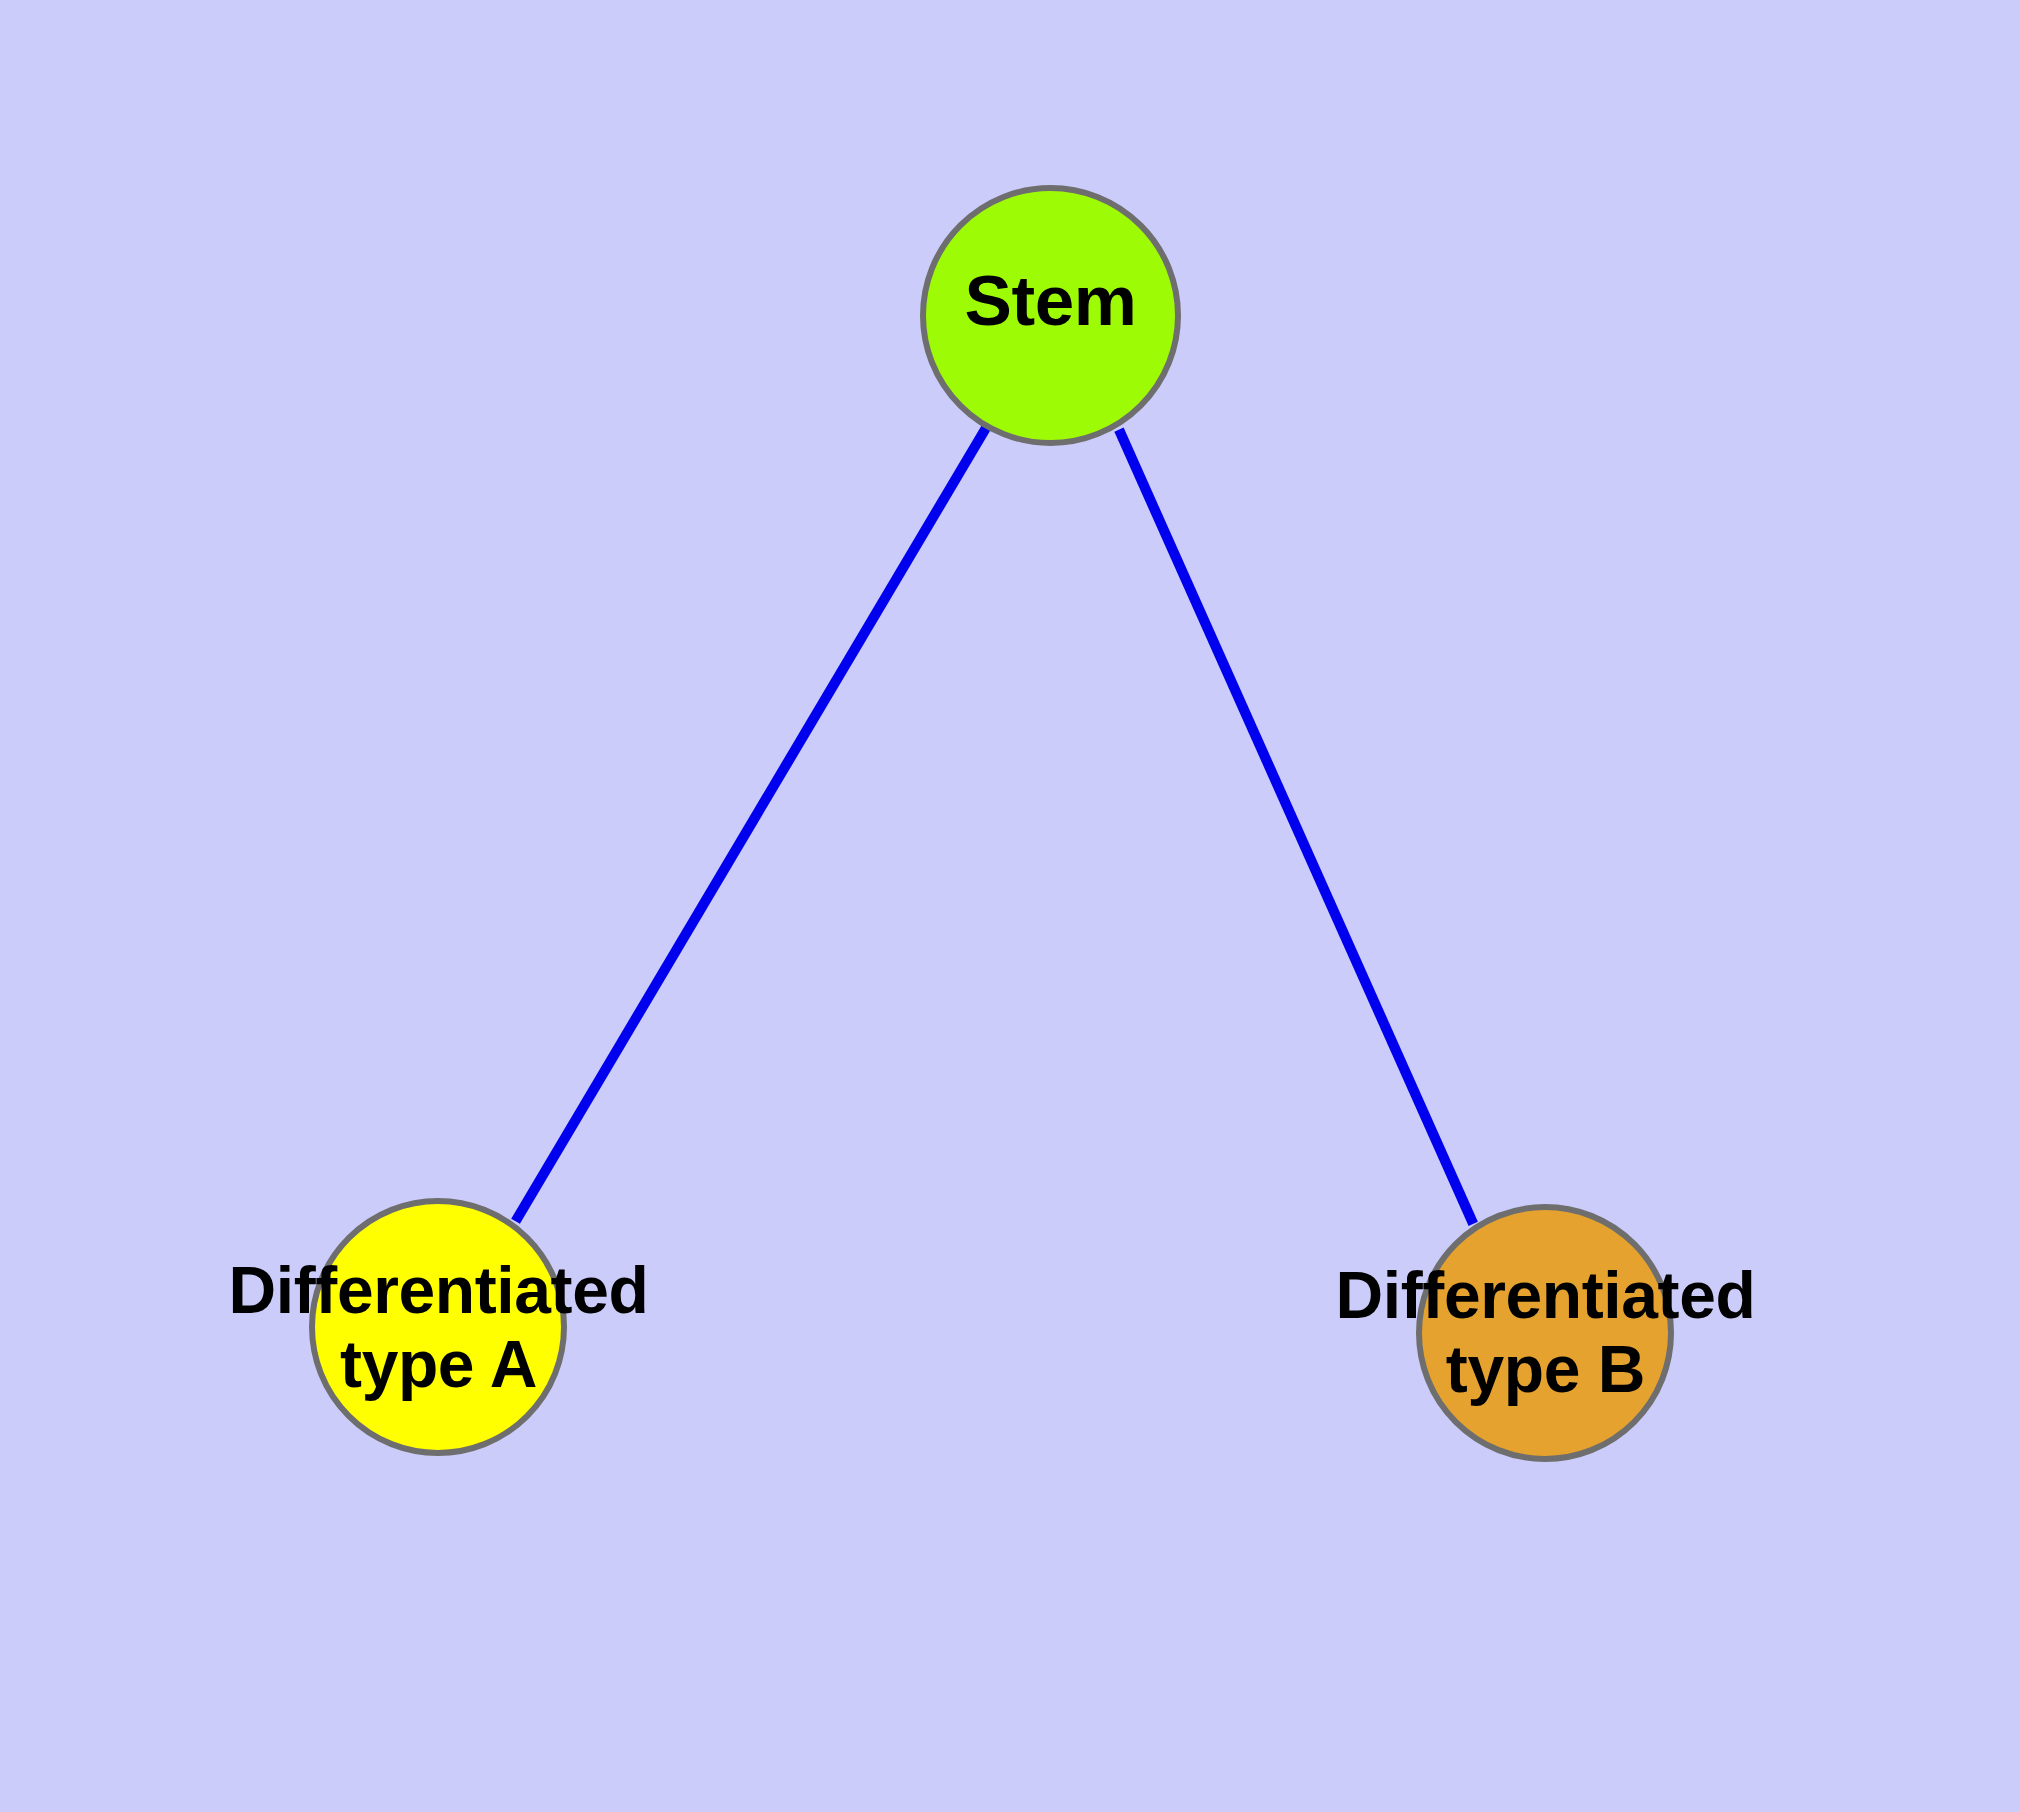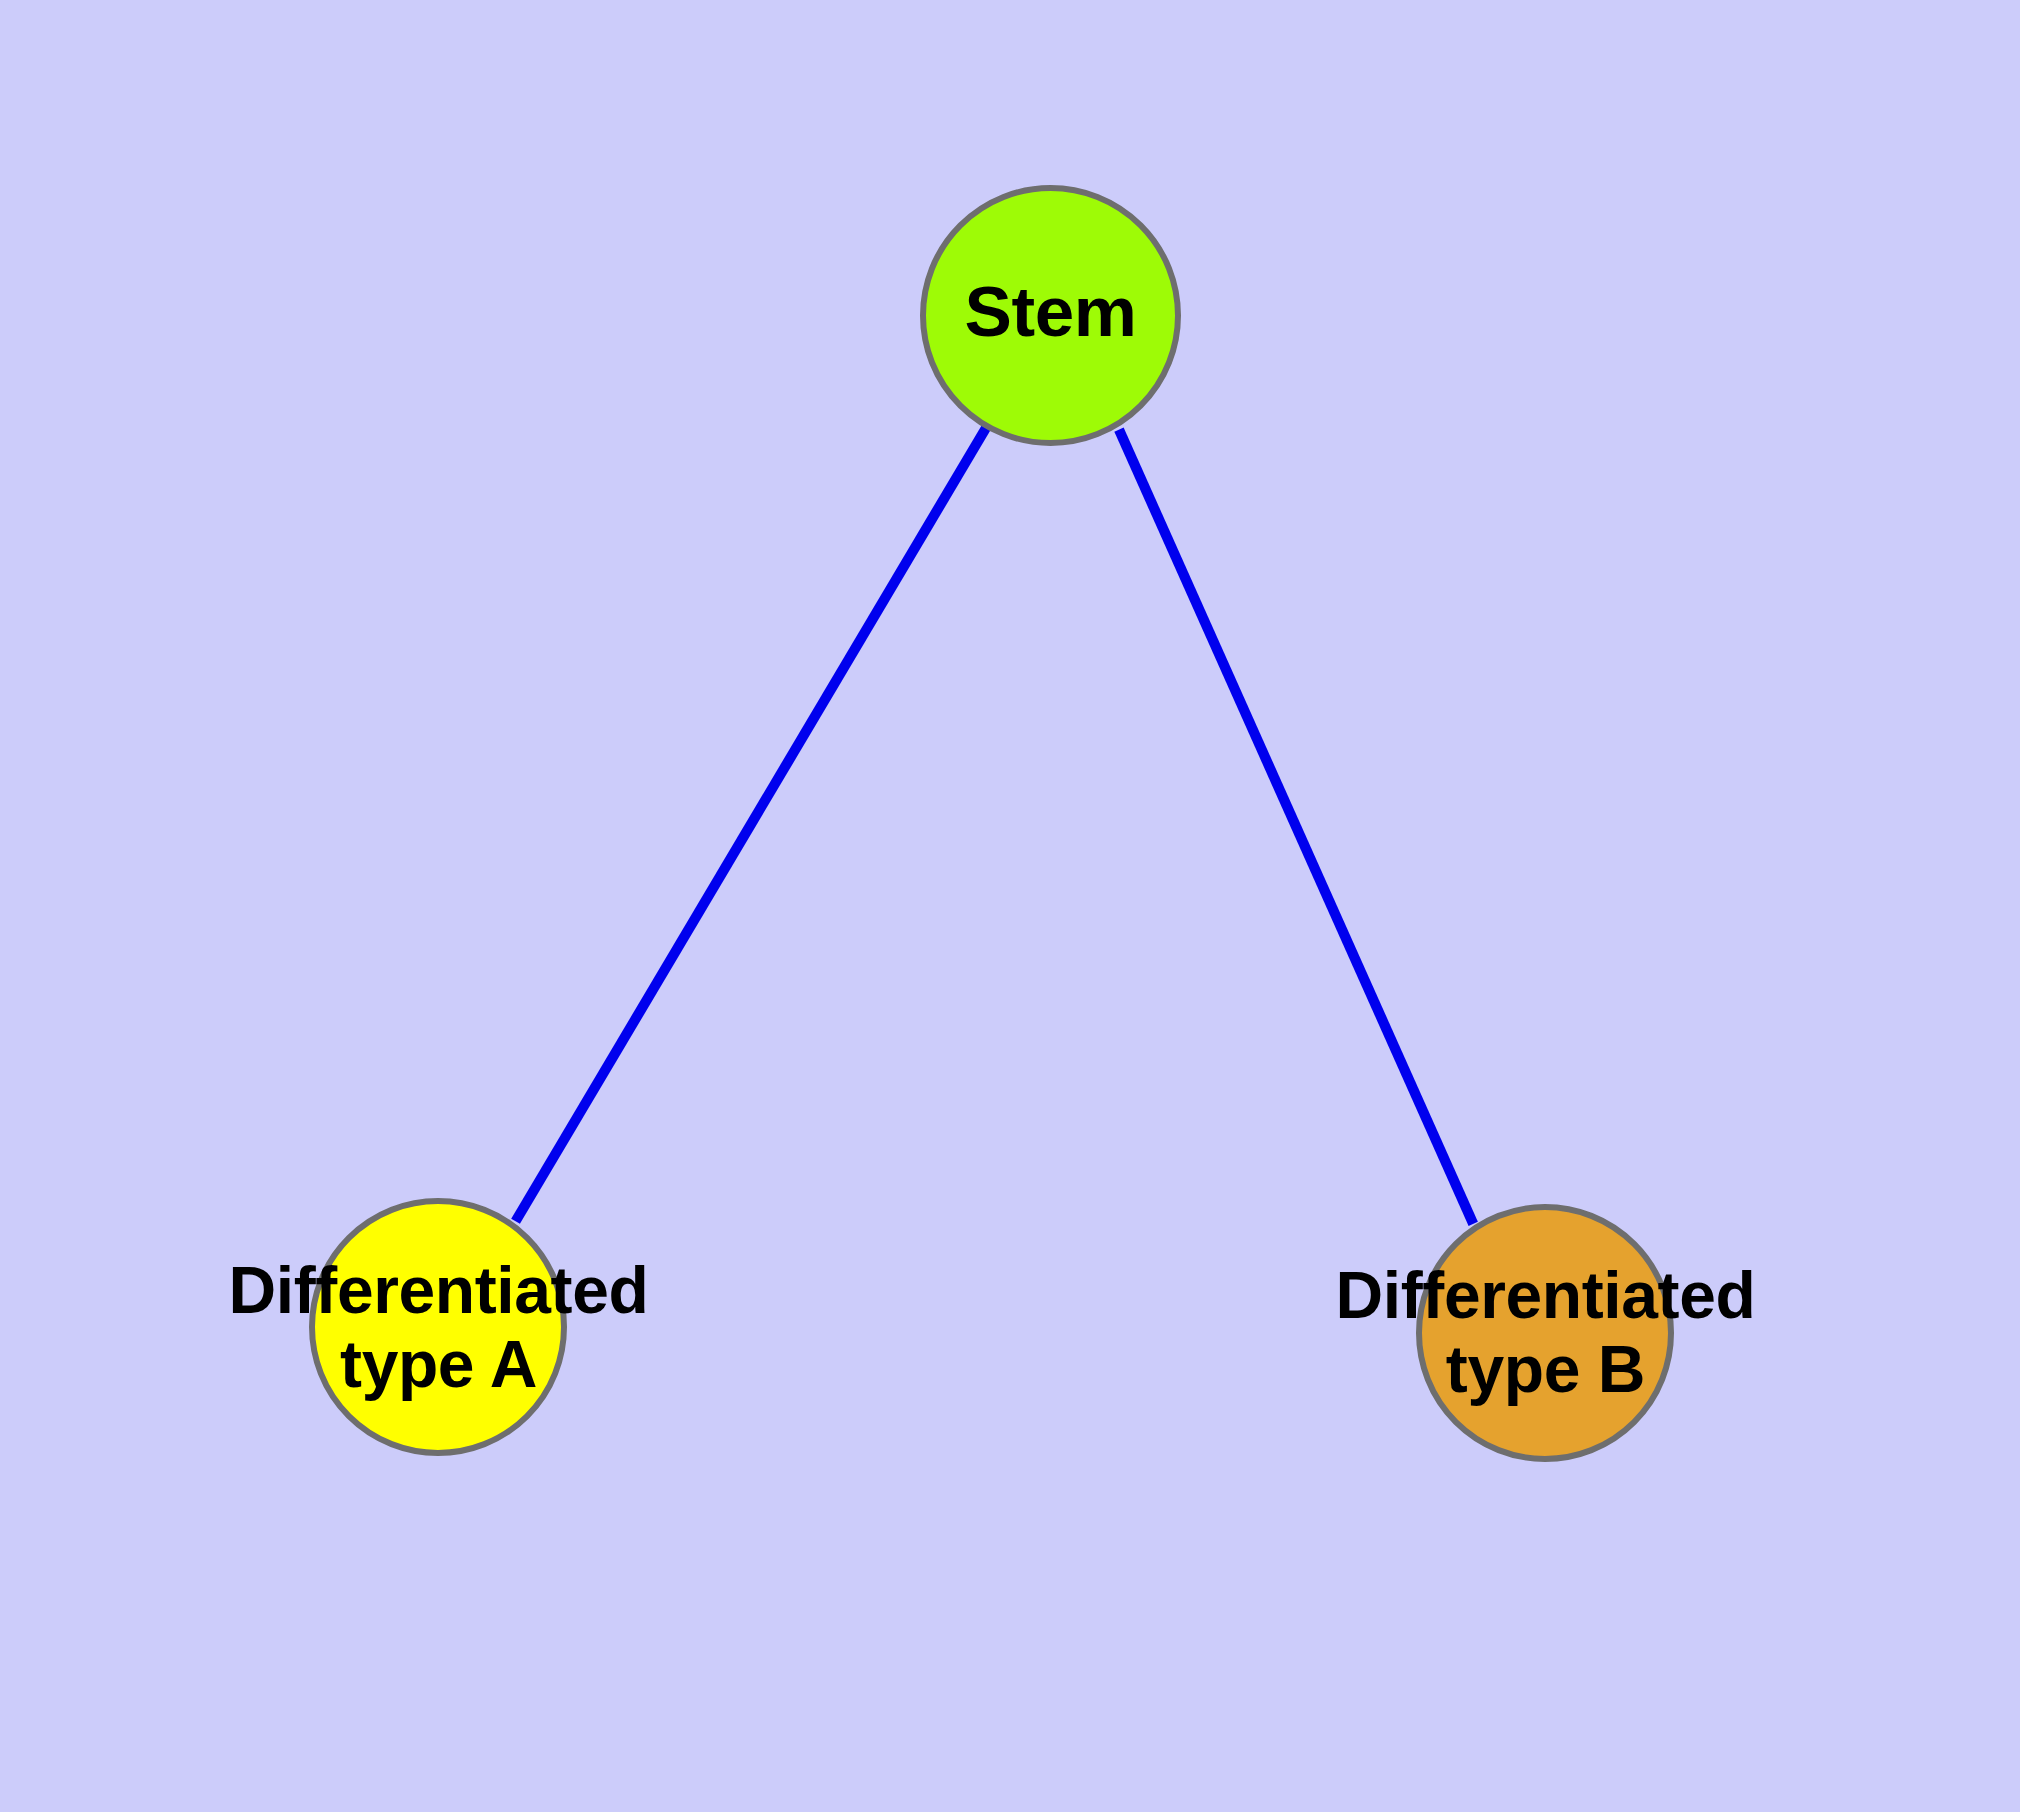--- a/index.html
+++ b/index.html
@@ -49,20 +49,20 @@
 
   <svg id="edge-layer" viewBox="0 0 2384 2138">
     <line stroke-linecap="butt" x1="1163" y1="505" x2="608" y2="1441" stroke="#0000ee" stroke-width="12"></line>
     <line stroke-linecap="butt" x1="1320" y1="507" x2="1738" y2="1444" stroke="#0000ee" stroke-width="12"></line>
   </svg>
 
   <div class="node" style="left: 920px; top: 185px; width: 261px; height: 261px; background: rgb(158, 251, 6); border: 6px solid rgb(110, 110, 110);"></div>
   <div class="node" style="left: 309px; top: 1198px; width: 258px; height: 258px; background: rgb(255, 255, 0); border: 6px solid rgb(110, 110, 110);"></div>
   <div class="node" style="left: 1416px; top: 1204px; width: 258px; height: 258px; background: rgb(229, 162, 46); border: 6px solid rgb(110, 110, 110);"></div>
 
-  <div class="node-label" style="font-size: 71px; color: rgb(0, 0, 0); left: 542px; top: 142px; width: 1017px; height: 339px; display: flex; align-items: center; justify-content: center;">Stem</div>
+  <div class="node-label" style="font-size: 71px; color: rgb(0, 0, 0); left: 542px; top: 131px; width: 1017px; height: 339px; display: flex; align-items: center; justify-content: center;">Stem</div>
   <div class="node-label" style="font-size: 66px; color: rgb(0, 0, 0); left: -70px; top: 1158px; width: 1017px; height: 339px; display: flex; align-items: center; justify-content: center;">Differentiated
 type A</div>
   <div class="node-label" style="font-size: 66px; color: rgb(0, 0, 0); left: 1037px; top: 1163px; width: 1017px; height: 339px; display: flex; align-items: center; justify-content: center;">Differentiated
 type B</div>
 
 </div>
 
 
 </body></html>

